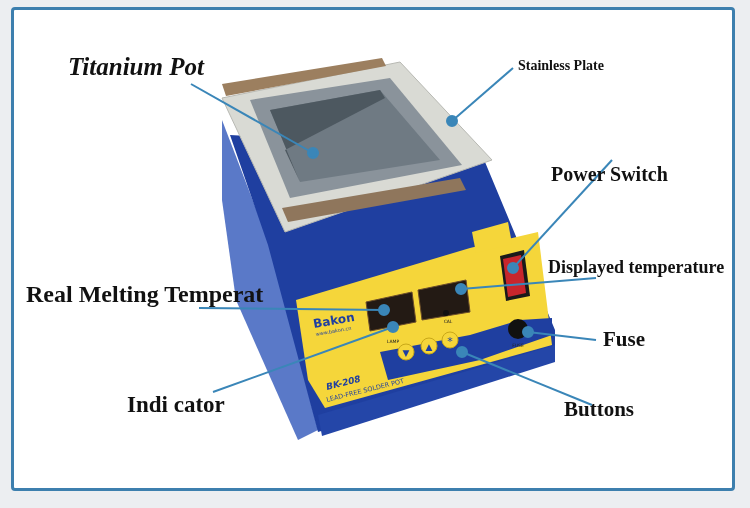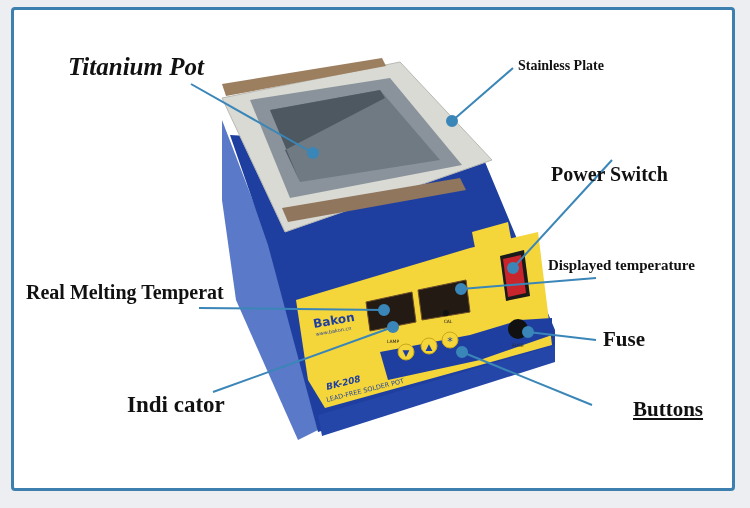--- a/index.html
+++ b/index.html
@@ -92,17 +92,17 @@
     <line x1="213" y1="392" x2="393" y2="327"></line>
       <circle cx="393" cy="327" r="5"></circle>
     <line x1="592" y1="405" x2="462" y2="352"></line>
       <circle cx="462" cy="352" r="5"></circle>
   </g>
 </svg>
 
 <div class="label" style="left:68px; top:54px; font-size:25px;font-style:italic;">Titanium Pot</div>
 <div class="label" style="left:518px; top:59px; font-size:14px;">Stainless Plate</div>
 <div class="label" style="left:551px; top:139px; font-size:20px;margin-top:25px;">Power Switch</div>
-<div class="label" style="left:548px; top:258px; font-size:15px;">Displayed temperature</div>
-<div class="label" style="left:26px; top:282px; font-size:20px;">Real Melting Temperat</div>
+<div class="label" style="left:548px; top:258px; font-size:18px;">Displayed temperature</div>
+<div class="label" style="left:26px; top:282px; font-size:24px;">Real Melting Temperat</div>
 <div class="label" style="left:603px; top:329px; font-size:21px;">Fuse</div>
 <div class="label" style="left:127px; top:393px; font-size:23px;">Indi cator</div>
-<div class="label" style="left:633px; top:399px; font-size:21px;text-decoration:underline;">Buttons</div>
+<div class="label" style="left:564px; top:399px; font-size:21px;">Buttons</div>
 
 </body></html>

